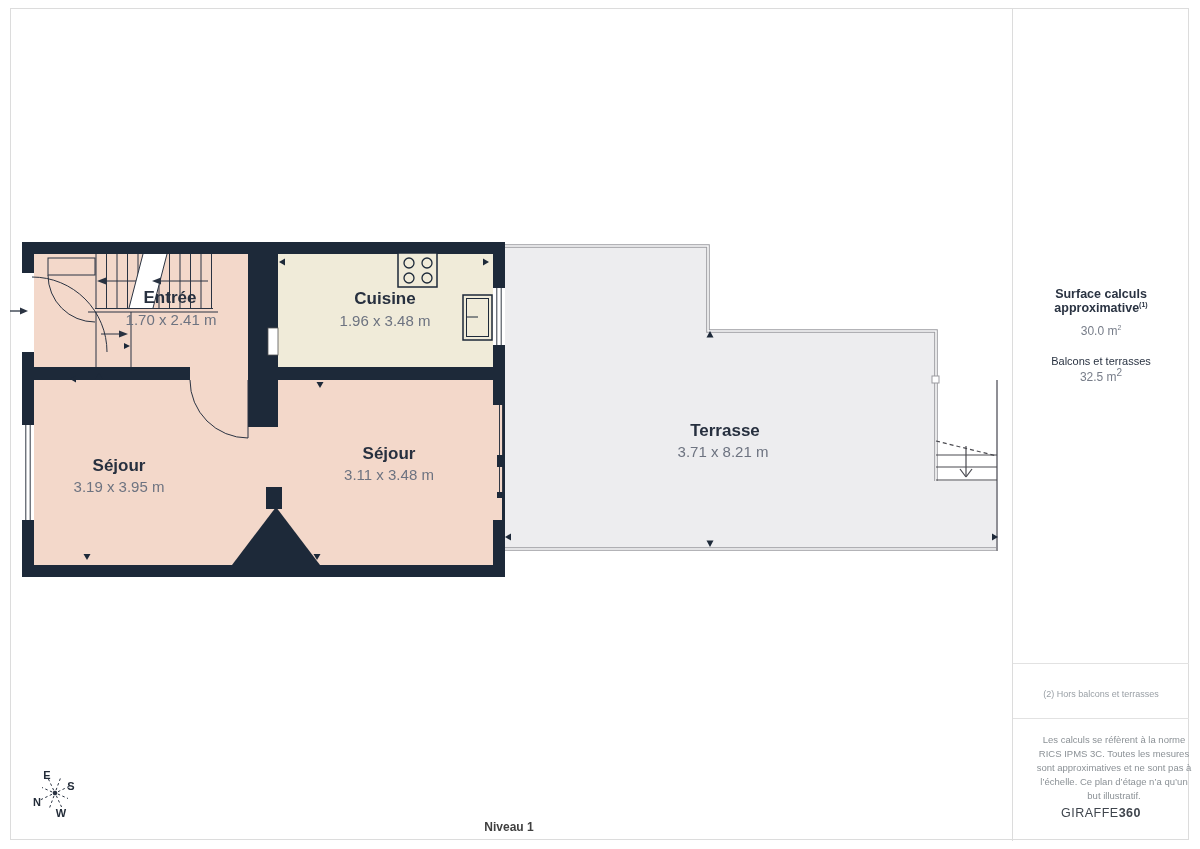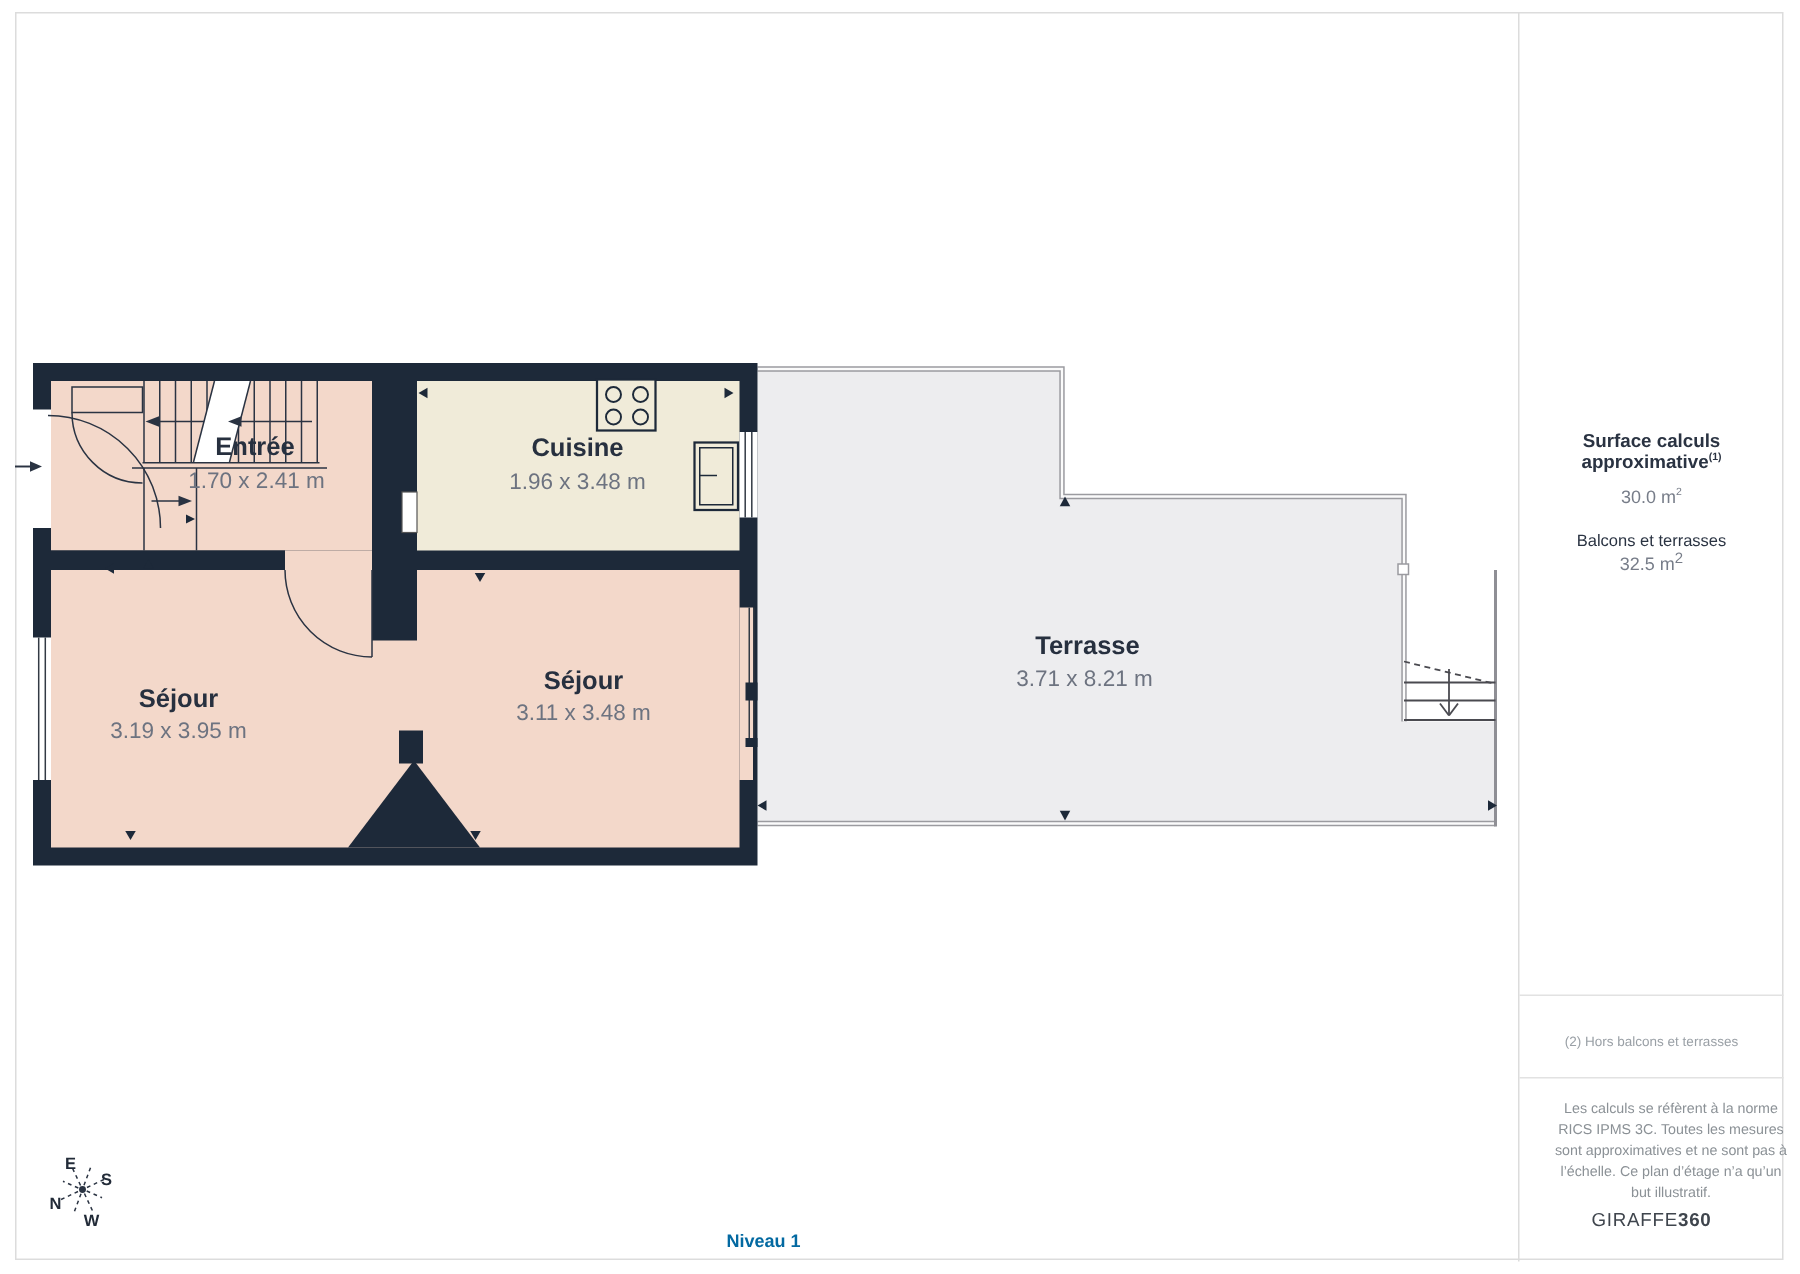--- a/index.html
+++ b/index.html
@@ -22,21 +22,21 @@
   .hr1{position:absolute;top:663px;left:0;width:176px;height:1px;background:#e2e2e2;}
   .hr2{position:absolute;top:718px;left:0;width:176px;height:1px;background:#e2e2e2;}
   .footnote{position:absolute;top:689px;left:0;width:176px;text-align:center;
     font-size:9px;color:#9aa0a6;}
   .disclaimer{position:absolute;top:733px;left:9px;width:158px;text-align:center;
     font-size:9.5px;line-height:14px;color:#8b9196;margin-left:13px;}
   .brand{position:absolute;top:806px;left:0;width:176px;text-align:center;
     font-size:12.5px;letter-spacing:0.5px;color:#3f454d;}
   .brand .b360{font-weight:bold;text-align:center;}
   .level-label{position:absolute;left:459px;top:820px;width:100px;text-align:center;
-    font-size:12px;font-weight:bold;color:#0369a1;}
+    font-size:12px;font-weight:bold;color:#404040;}
 </style>
 </head>
 <body>
 
 <div class="page-border"></div>
 <div class="v-divider"></div>
 
 <svg id="plan-svg" width="1200" height="849" viewBox="0 0 1200 849">
 
   <g>

